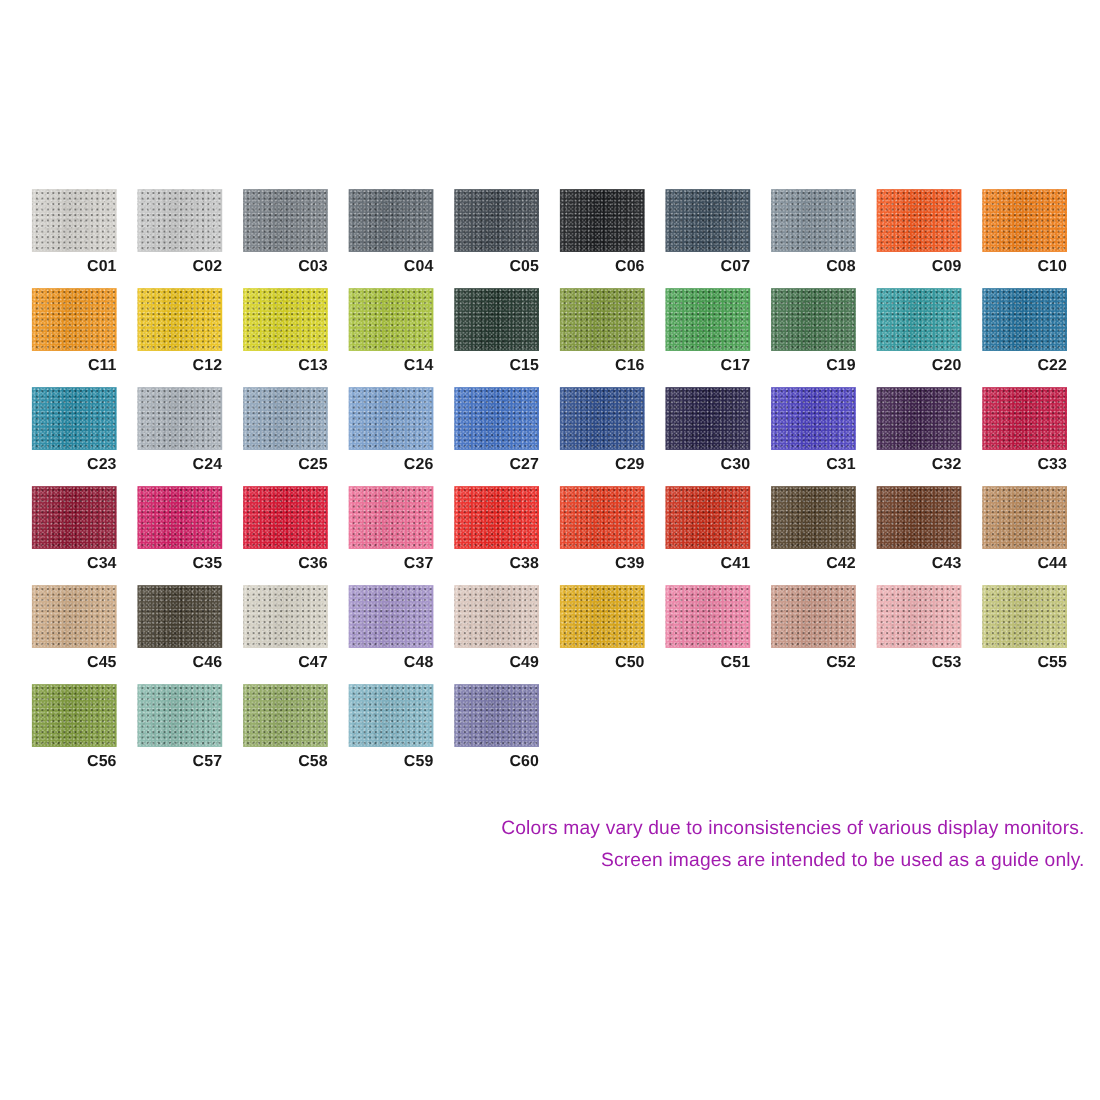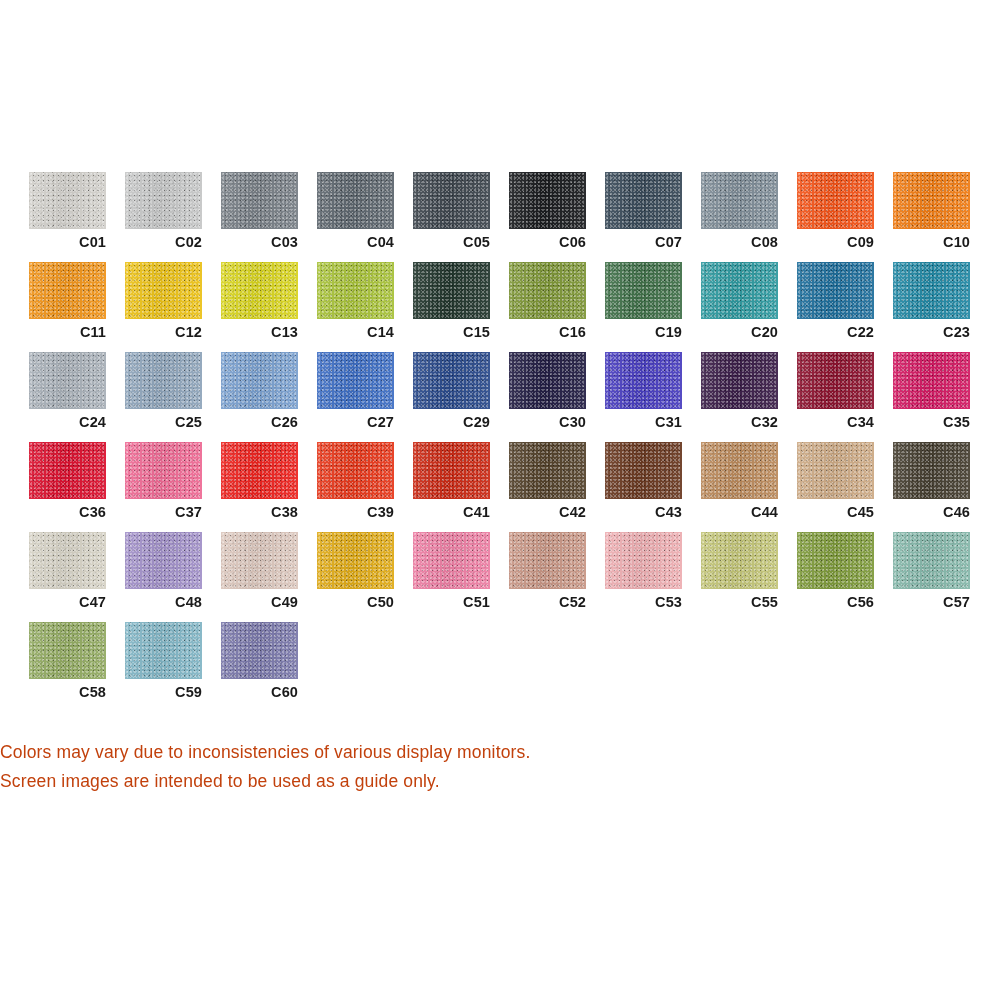--- a/index.html
+++ b/index.html
@@ -79,22 +79,22 @@
     color: #1a1a1a;
     letter-spacing: 0.1px;
     line-height: 20px;
     white-space: nowrap;
   }
   #footer-note {
     position: absolute;
     left: 0;
     top: 738px;
     width: 986px;
-    text-align: left;
-    color: #c2410c;
+    text-align: right;
+    color: #a21caf;
     font-size: 17.5px;
     line-height: 29px;
     letter-spacing: 0.15px;
   }
   .footer-line {
     display: block;
   }
 </style>
 </head>
 <body style="background: rgb(255, 255, 255);">
@@ -160,20 +160,24 @@
       </div>
       <div class="swatch-cell">
         <div class="swatch-chip" style="background-color: rgb(35, 55, 46);"></div>
         <div class="swatch-label">C15</div>
       </div>
       <div class="swatch-cell">
         <div class="swatch-chip" style="background-color: rgb(126, 150, 55);"></div>
         <div class="swatch-label">C16</div>
       </div>
       <div class="swatch-cell">
+        <div class="swatch-chip" style="background-color: rgb(70, 160, 79);"></div>
+        <div class="swatch-label">C17</div>
+      </div>
+      <div class="swatch-cell">
         <div class="swatch-chip" style="background-color: rgb(65, 113, 74);"></div>
         <div class="swatch-label">C19</div>
       </div>
       <div class="swatch-cell">
         <div class="swatch-chip" style="background-color: rgb(47, 154, 160);"></div>
         <div class="swatch-label">C20</div>
       </div>
       <div class="swatch-cell">
         <div class="swatch-chip" style="background-color: rgb(31, 111, 156);"></div>
         <div class="swatch-label">C22</div>
@@ -206,20 +210,24 @@
         <div class="swatch-chip" style="background-color: rgb(36, 31, 69);"></div>
         <div class="swatch-label">C30</div>
       </div>
       <div class="swatch-cell">
         <div class="swatch-chip" style="background-color: rgb(74, 63, 192);"></div>
         <div class="swatch-label">C31</div>
       </div>
       <div class="swatch-cell">
         <div class="swatch-chip" style="background-color: rgb(60, 31, 74);"></div>
         <div class="swatch-label">C32</div>
+      </div>
+      <div class="swatch-cell">
+        <div class="swatch-chip" style="background-color: rgb(194, 19, 64);"></div>
+        <div class="swatch-label">C33</div>
       </div>
       <div class="swatch-cell">
         <div class="swatch-chip" style="background-color: rgb(142, 20, 48);"></div>
         <div class="swatch-label">C34</div>
       </div>
       <div class="swatch-cell">
         <div class="swatch-chip" style="background-color: rgb(211, 26, 99);"></div>
         <div class="swatch-label">C35</div>
       </div>
       <div class="swatch-cell">

